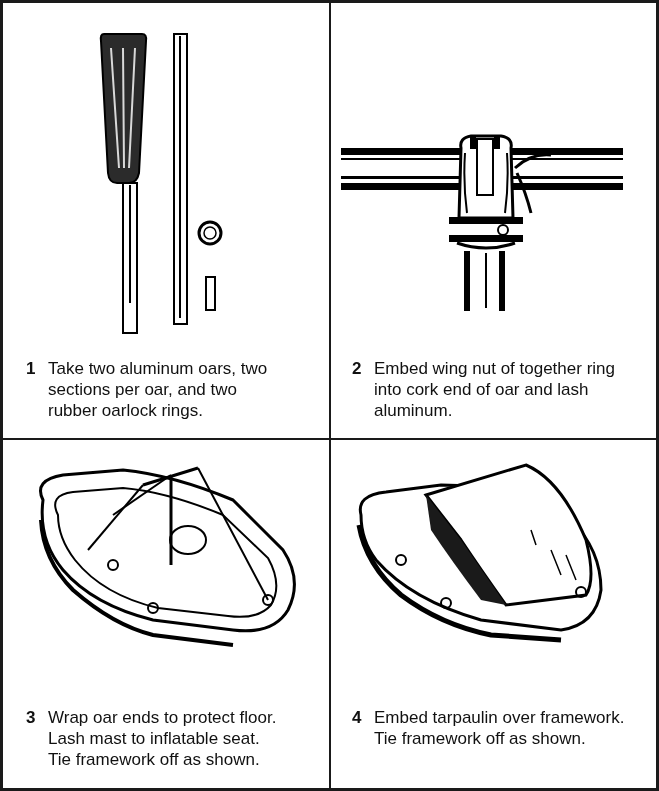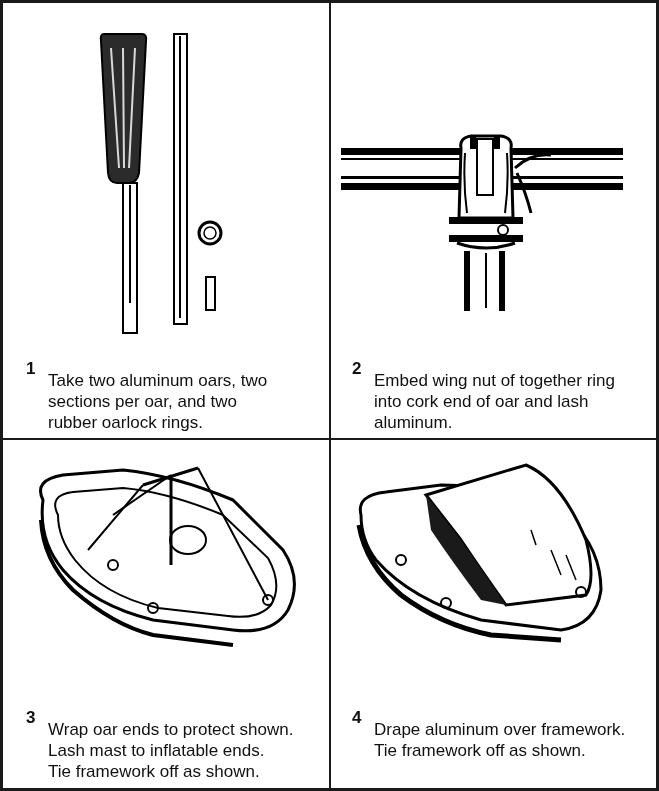--- a/index.html
+++ b/index.html
@@ -5,21 +5,21 @@
   html, body { margin:0; padding:0; background:#ffffff; }
   body { width:659px; height:791px; position:relative; overflow:hidden;
          font-family:"Liberation Sans", sans-serif; color:#111; }
   .frame { position:absolute; left:0; top:0; width:659px; height:791px;
            box-sizing:border-box; border:3px solid #1a1a1a; }
   .vdiv { position:absolute; left:329px; top:0; width:2px; height:791px; background:#1a1a1a; }
   .hdiv { position:absolute; left:0; top:438px; width:659px; height:2px; background:#1a1a1a; }
   .panel { position:absolute; }
   .caption { position:absolute; font-size:17px; line-height:21px; }
   .caption .num { position:absolute; left:0; top:0; font-weight:bold; }
-  .caption .txt { position:absolute; left:22px; top:12px; white-space:pre; }
+  .caption .txt { position:absolute; left:22px; top:0; white-space:pre; }
   svg { position:absolute; overflow:visible; }
 </style>
 </head>
 <body>
 
 <div class="frame"></div>
 <div class="vdiv"></div>
 <div class="hdiv"></div>
 
 <div class="panel" style="left:3px;top:3px;width:326px;height:435px;">
@@ -91,36 +91,36 @@
     <line x1="140" y1="45" x2="85" y2="110" stroke="#000" stroke-width="2"></line>
     <line x1="195" y1="28" x2="265" y2="160" stroke="#000" stroke-width="2"></line>
     <line x1="168" y1="35" x2="110" y2="75" stroke="#000" stroke-width="2"></line>
     <ellipse cx="185" cy="100" rx="18" ry="14" fill="none" stroke="#000" stroke-width="2"></ellipse>
     <circle cx="110" cy="125" r="5" fill="none" stroke="#000" stroke-width="2"></circle>
     <circle cx="150" cy="168" r="5" fill="none" stroke="#000" stroke-width="2"></circle>
     <circle cx="265" cy="160" r="5" fill="none" stroke="#000" stroke-width="2"></circle>
   </svg>
   <div class="caption" style="left:23px;top:267px;width:300px;">
     <span class="num">3</span>
-    <span class="txt"><span>Wrap oar ends to protect shown.</span>
-<span>Lash mast to inflatable ends.</span>
+    <span class="txt"><span>Wrap oar ends to protect floor.</span>
+<span>Lash mast to inflatable seat.</span>
 <span>Tie framework off as shown.</span></span>
   </div>
 </div>
 
 <div class="panel" style="left:331px;top:440px;width:325px;height:348px;">
   <svg width="325" height="250" style="left:0;top:0;">
     <path d="M30,75 Q25,55 55,52 L110,45 Q150,45 190,55 L240,80 Q270,110 270,150 Q265,185 230,190 L150,180 Q80,160 45,120 Q30,100 30,75 Z" fill="#fff" stroke="#000" stroke-width="3"></path>
     <path d="M28,85 Q35,125 70,155 Q110,185 160,195 L230,200" stroke="#000" stroke-width="5" fill="none"></path>
 
     <path d="M95,55 L195,25 Q230,40 255,100 Q265,140 255,155 L175,165 Q150,130 130,100 Z" fill="#fff" stroke="#000" stroke-width="3"></path>
     <path d="M95,55 L130,100 L175,165 L150,160 Q120,120 100,90 Z" fill="#1a1a1a"></path>
     <path d="M200,90 L205,105 M220,110 L230,135 M235,115 L245,140" stroke="#000" stroke-width="1.5"></path>
     <circle cx="70" cy="120" r="5" fill="none" stroke="#000" stroke-width="2"></circle>
     <circle cx="115" cy="163" r="5" fill="none" stroke="#000" stroke-width="2"></circle>
     <circle cx="250" cy="152" r="5" fill="none" stroke="#000" stroke-width="2"></circle>
   </svg>
   <div class="caption" style="left:21px;top:267px;width:300px;">
     <span class="num">4</span>
-    <span class="txt"><span>Drape aluminum over framework.</span>
+    <span class="txt"><span>Embed tarpaulin over framework.</span>
 <span>Tie framework off as shown.</span></span>
   </div>
 </div>
 
 </body></html>

